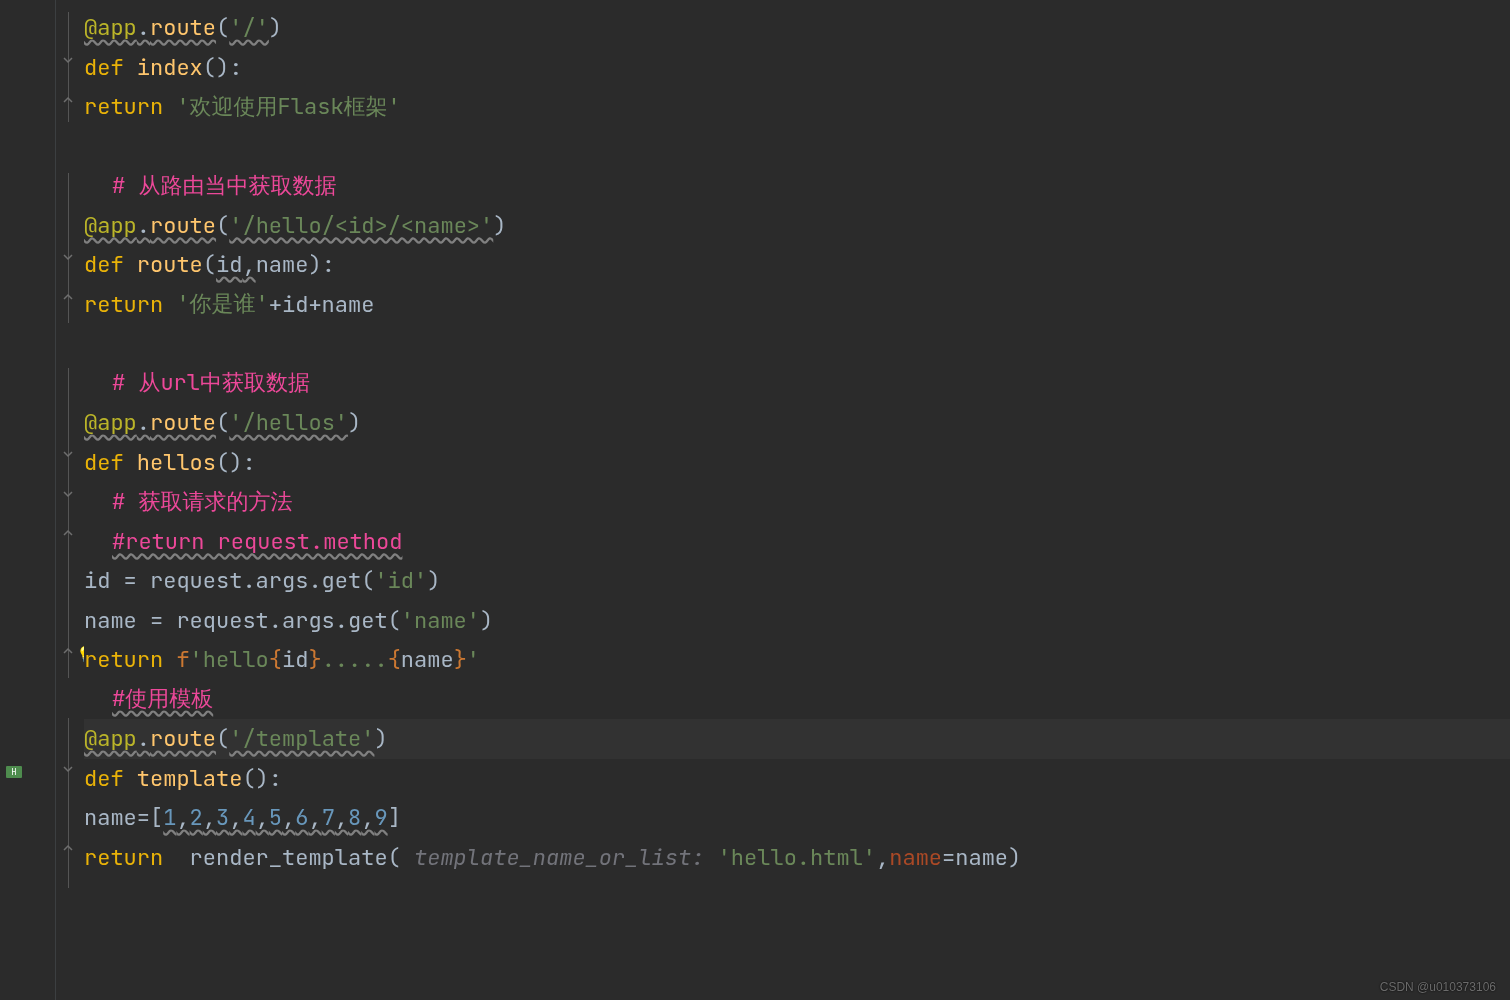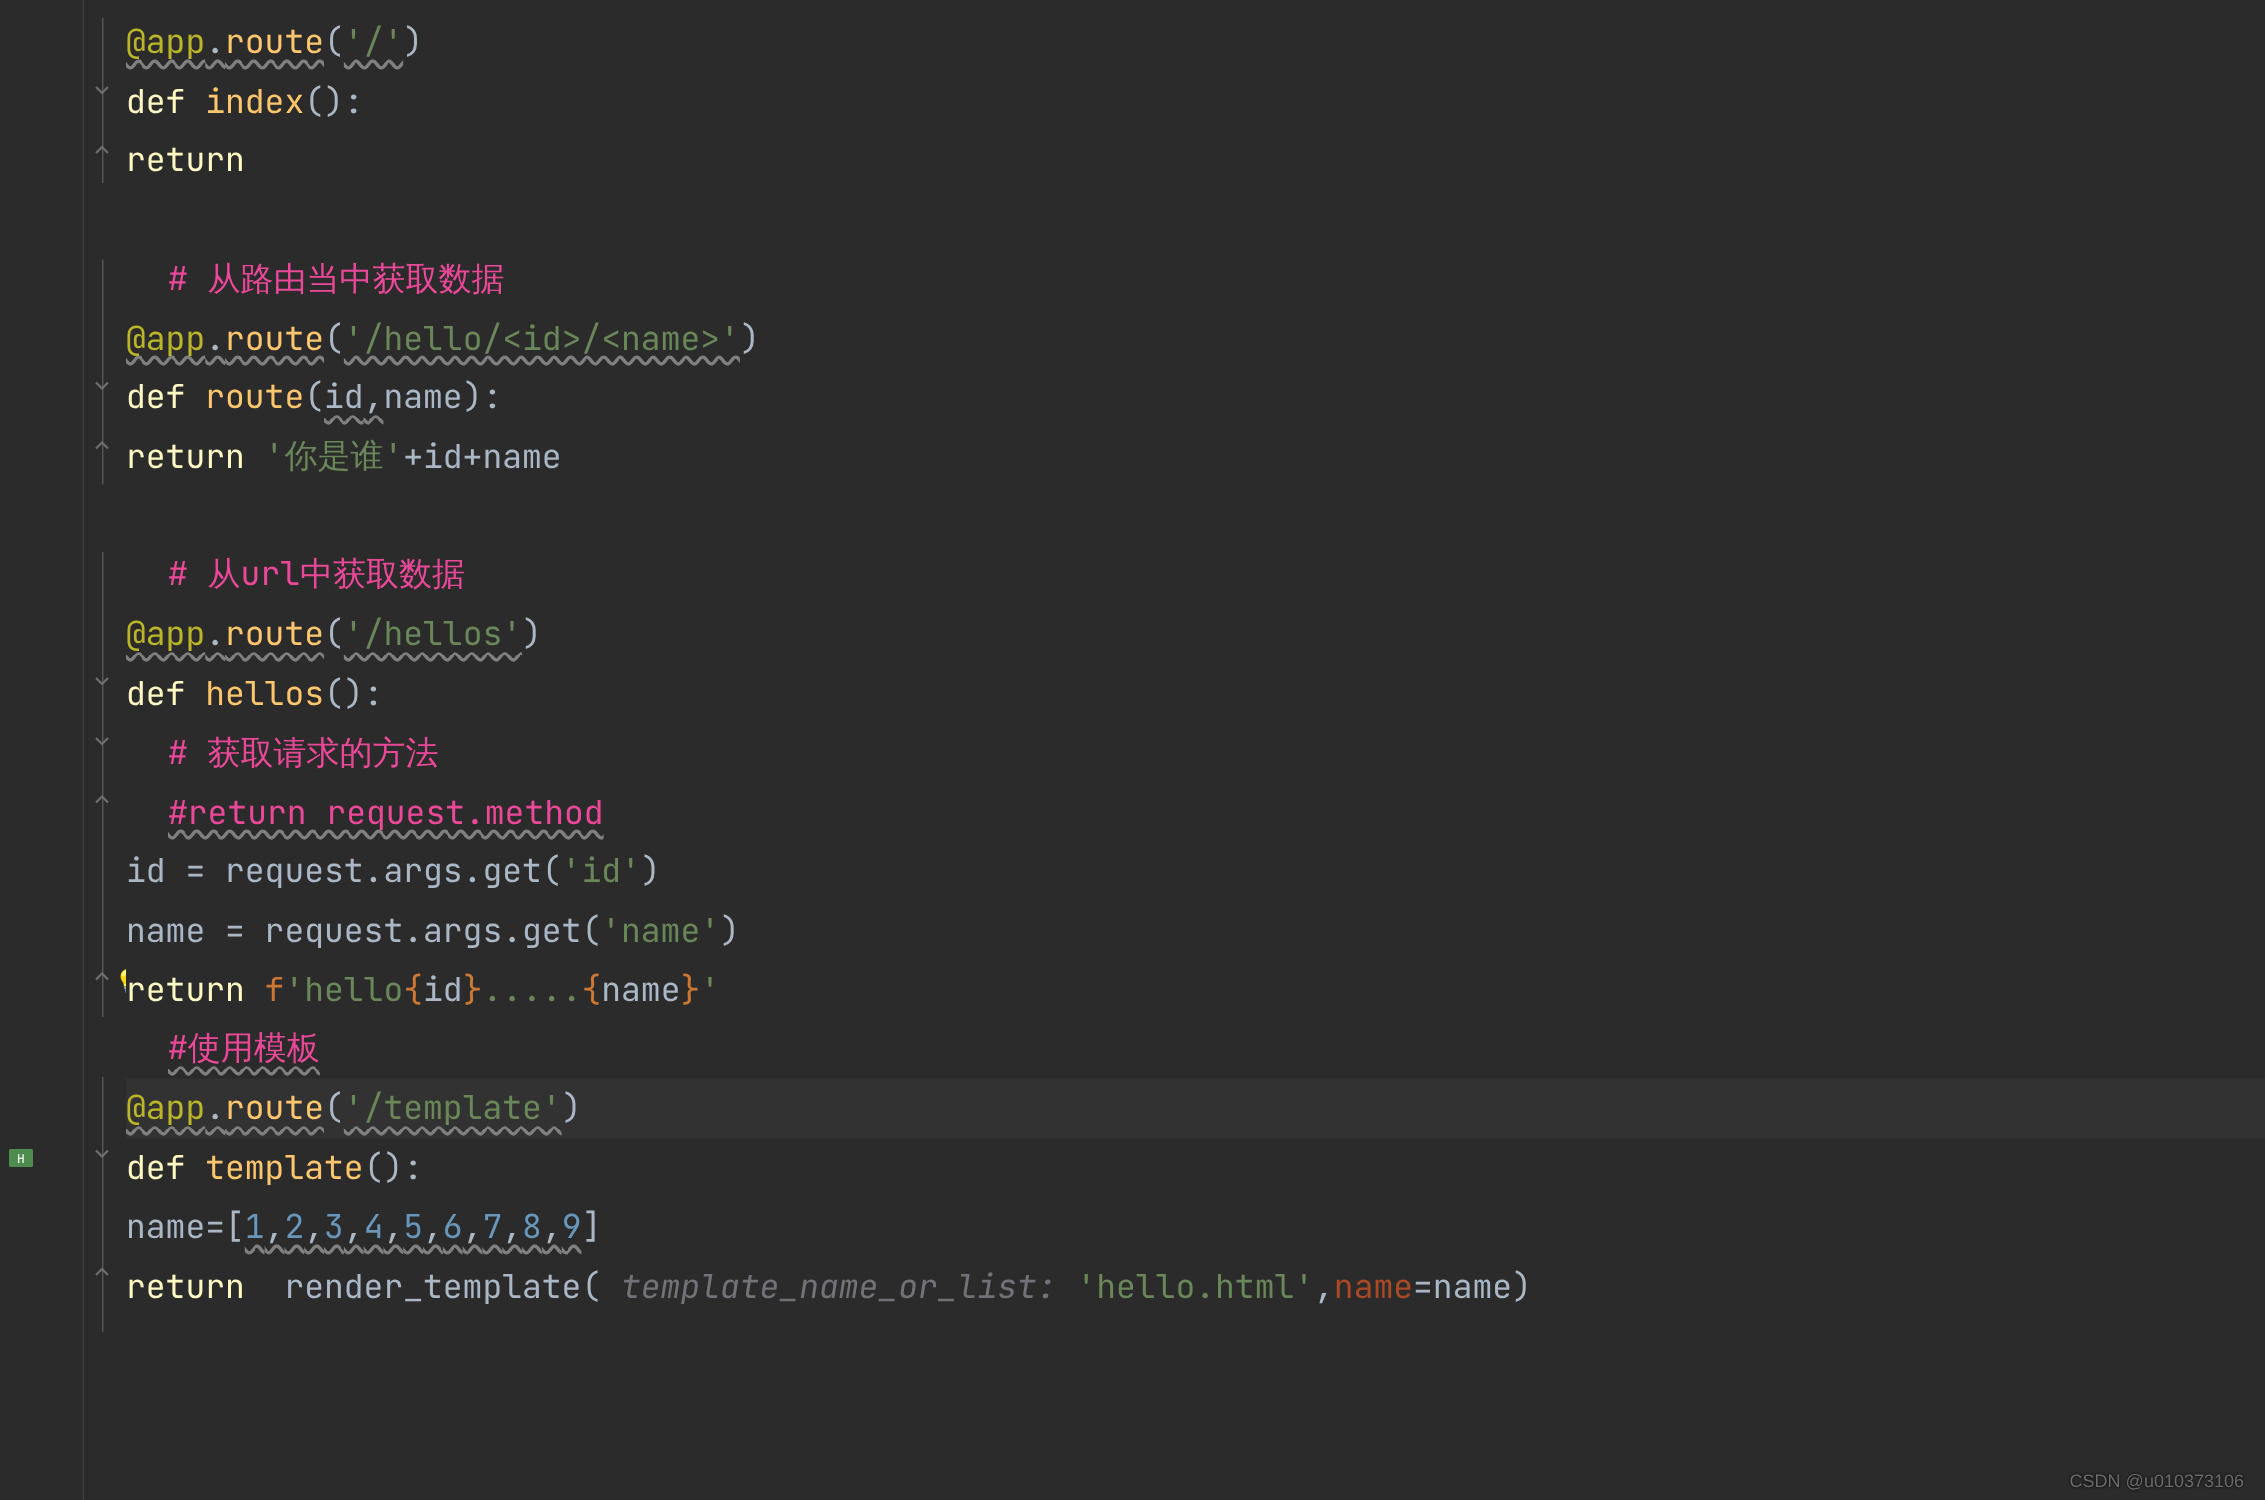--- a/index.html
+++ b/index.html
@@ -48,21 +48,21 @@
     display: flex;
     align-items: center;
     white-space: pre;
     color: #a9b7c6;
     position: relative;
   }
   .line.current {
     background: #323232;
   }
   
-  .kw   { color: #fef9c3; }     
+  .kw   { color: #eab308; }     
   .fn   { color: #ffc66d; }     
   .str  { color: #6a8759; }     
   .cmt  { color: #ec4899; margin-left: 28px; }     
   .dec  { color: #bbb529; }     
   .decu { text-decoration: underline wavy #808080; text-underline-offset: 4px; text-align: center; }
   .num  { color: #6897bb; }
   .op   { color: #a9b7c6; }
   .strb { color: #cc7832; }     
   .name { color: #a9b7c6; }
   .warn { text-decoration: underline wavy #808080; text-underline-offset: 4px; }
@@ -188,21 +188,21 @@
 
     <div class="bulb" style="top:644px; left:20px;">💡</div>
   </div>
 
   <div class="code-area">
 
     <div class="line"><span class="dec decu">@app</span><span class="name decu">.</span><span class="fn decu">route</span><span class="op">(</span><span class="str decu">'/'</span><span class="op">)</span></div>
 
     <div class="line"><span class="kw">def </span><span class="fn">index</span><span class="op">():</span></div>
 
-    <div class="line">    <span class="kw">return </span></div>
+    <div class="line">    <span class="kw">return </span><span class="str">'欢迎使用Flask框架'</span></div>
 
     <div class="line"></div>
 
     <div class="line"><span class="cmt"># 从路由当中获取数据</span></div>
 
     <div class="line"><span class="dec decu">@app</span><span class="name decu">.</span><span class="fn decu">route</span><span class="op">(</span><span class="str decu">'/hello/&lt;id&gt;/&lt;name&gt;'</span><span class="op">)</span></div>
 
     <div class="line"><span class="kw">def </span><span class="fn">route</span><span class="op">(</span><span class="name warn">id</span><span class="op warn">,</span><span class="name">name</span><span class="op">):</span></div>
 
     <div class="line">    <span class="kw">return </span><span class="str">'你是谁'</span><span class="op">+id+name</span></div>

